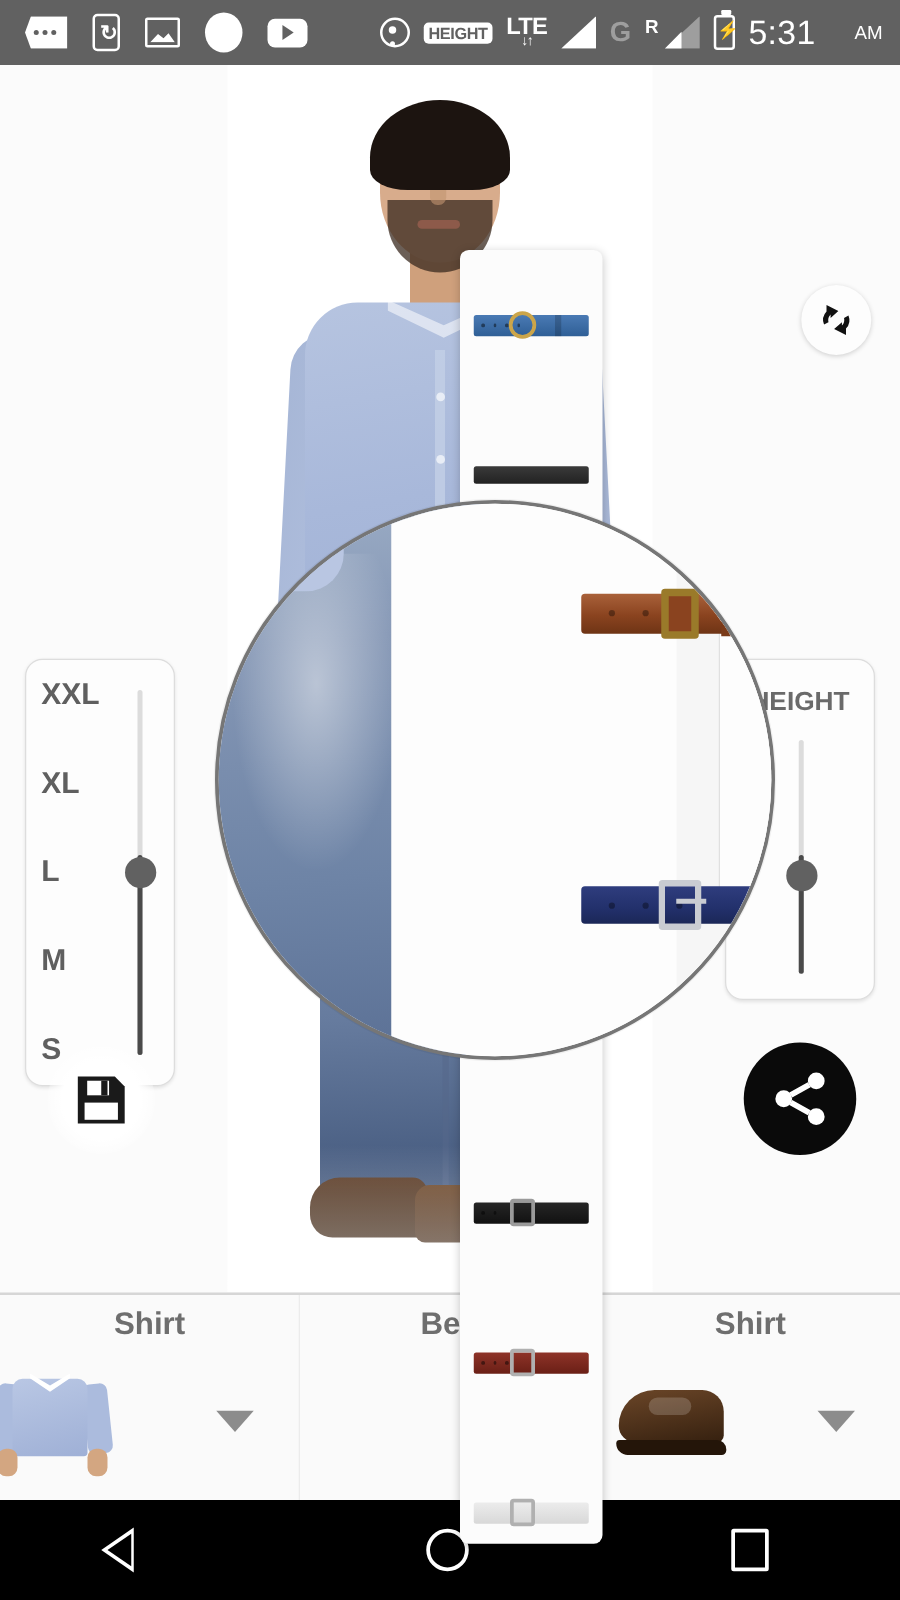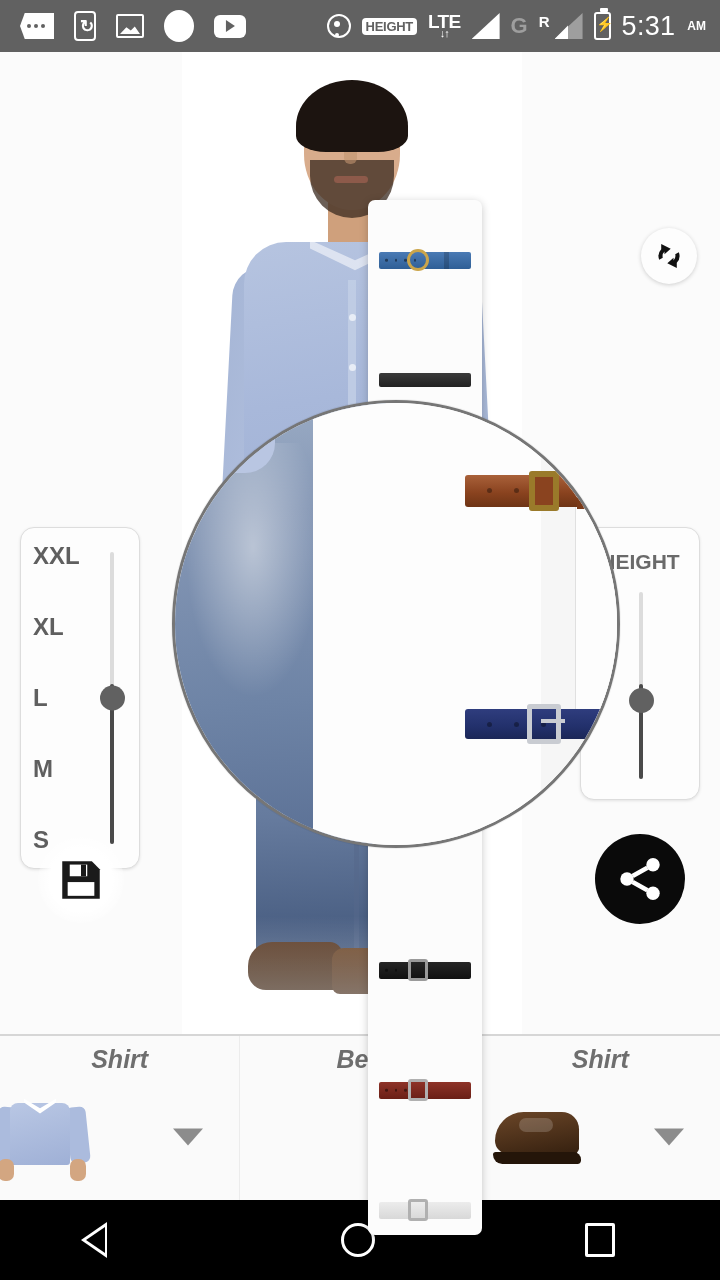--- a/index.html
+++ b/index.html
@@ -73,21 +73,21 @@
 
   .ic-g { font-size:22px; font-weight:bold; color:#9e9e9e; line-height:1; }
   .ic-r { font-size:15px; font-weight:bold; color:#fff; line-height:1; margin-right:-6px; align-self:flex-start; margin-top:3px; }
 
   
   .ic-batt { width:17px; height:28px; border:2.5px solid #fff; border-radius:3px; }
   .ic-batt::before { content:""; position:absolute; top:-6px; left:4px; width:8px; height:4px; background:#fff; border-radius:1px; }
   .ic-batt::after { content:"\26A1"; position:absolute; top:2px; left:1px; font-size:14px; color:#fff; }
 
   .sb-time { font-size:27px; font-weight:400; letter-spacing:0.3px;text-align:right; }
-  .sb-ampm { font-size:12px; font-weight:700; margin-left:1px; }
+  .sb-ampm { font-size:15px; font-weight:400; margin-left:20px; }
 
   
   .canvas {
     position:absolute; top:52px; left:0; width:720px; height:982px;
     background:#fbfbfb; overflow:hidden;
   }
 
   
   .model-wrap { position:absolute; left:182px; top:0px; width:340px; height:982px; }
   .photo-bg { position:absolute; inset:0; background:#ffffff; }
@@ -255,21 +255,21 @@
   .bottom-bar {
     position:absolute; left:0; top:1034px; width:720px; height:166px;
     background:#fafafa; border-top:2px solid #d6d6d6;
     display:flex; z-index:10;
   }
   .cat {
     position:relative; flex:1; display:flex; flex-direction:column; align-items:center;
     border-right:1px solid #ececec; padding-top:10px;
   }
   .cat:last-child { border-right:none; }
-  .cat-label { font-size:25px; font-weight:bold; color:#6e6e6e; line-height:1.1;font-style:italic; }
+  .cat-label { font-size:25px; font-weight:bold; color:#6e6e6e; line-height:1.1; }
   .cat-body { position:relative; width:100%; flex:1; display:flex; align-items:center; }
   .cat-thumb { position:absolute; left:-6px; top:50%; transform:translateY(-50%);
      width:96px; height:96px; display:flex; align-items:center; justify-content:center; }
   .cat-arrow { position:absolute; right:36px; top:50%; transform:translateY(-50%);
      width:0; height:0; border-left:15px solid transparent; border-right:15px solid transparent;
      border-top:17px solid #8c8c8c; }
 
   
   .th-shirt { position:relative; width:92px; height:92px; }
   .th-shirt .body { position:absolute; left:14px; top:12px; width:60px; height:62px;

